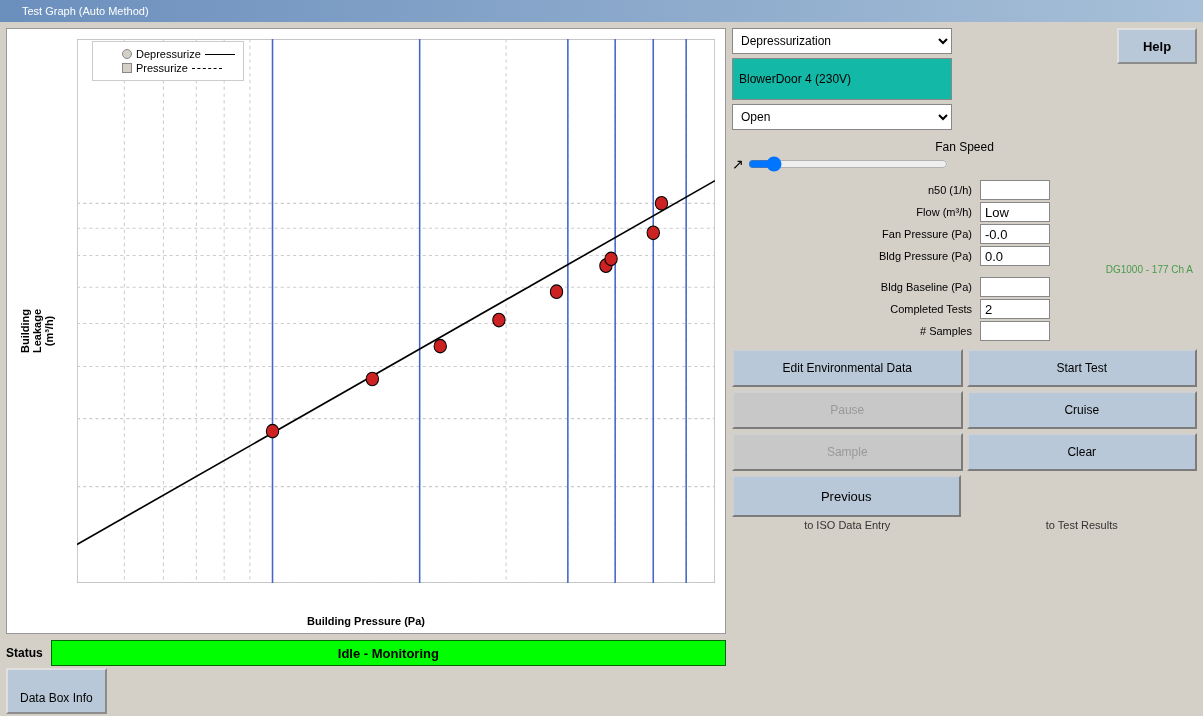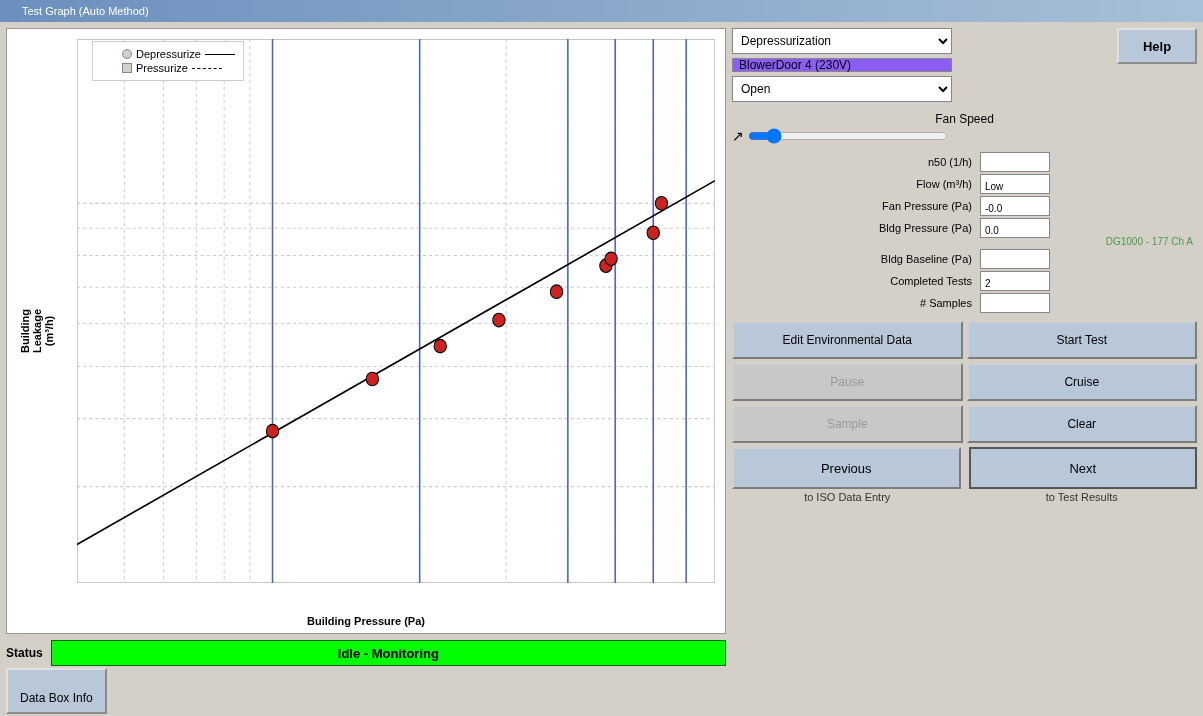--- a/index.html
+++ b/index.html
@@ -172,25 +172,25 @@
     }
     select.dropdown {
       width: 220px;
       height: 26px;
       background: white;
       border: 1px solid #888;
       font-size: 12px;
       padding: 2px 4px;
     }
     .blowerdoor-display {
-      background: #8b5cf6;
+      background: #14b8a6;
       border: 1px solid #888;
       padding: 3px 6px;
       font-size: 12px;
-      height: 14px;
+      height: 42px;
       display: flex;
       align-items: center;
       width: 220px;
     }
     .fan-speed-section {
       margin-top: 2px;
     }
     .fan-speed-label {
       text-align: center;
       font-size: 12px;
@@ -216,21 +216,21 @@
       text-align: right;
       font-size: 11px;
       white-space: nowrap;
       padding-right: 4px;
     }
     .field-value {
       background: white;
       border: 1px solid #888;
       height: 20px;
       width: 70px;
-      font-size: 10px;
+      font-size: 13px;
       padding: 1px 4px;
       display: flex;
       align-items: flex-end;
     }
     .sub-label {
       text-align: right;
       font-size: 10px;
       color: #4a9a4a;
       grid-column: 1 / -1;
       padding-right: 4px;
@@ -484,21 +484,20 @@
       <button class="action-btn">Start Test</button>
       <button class="action-btn disabled" disabled="">Pause</button>
       <button class="action-btn">Cruise</button>
       <button class="action-btn disabled" disabled="">Sample</button>
       <button class="action-btn">Clear</button>
     </div>
 
     <div class="nav-section">
       <div class="nav-btn-row">
         <button class="nav-btn">Previous</button>
-        <button class="nav-btn next-btn">Next</button>
       </div>
       <div class="nav-sub-labels">
         <div class="nav-sub-label">to ISO Data Entry</div>
         <div class="nav-sub-label">to Test Results</div>
       </div>
     </div>
 
   </div>
 </div>
 

